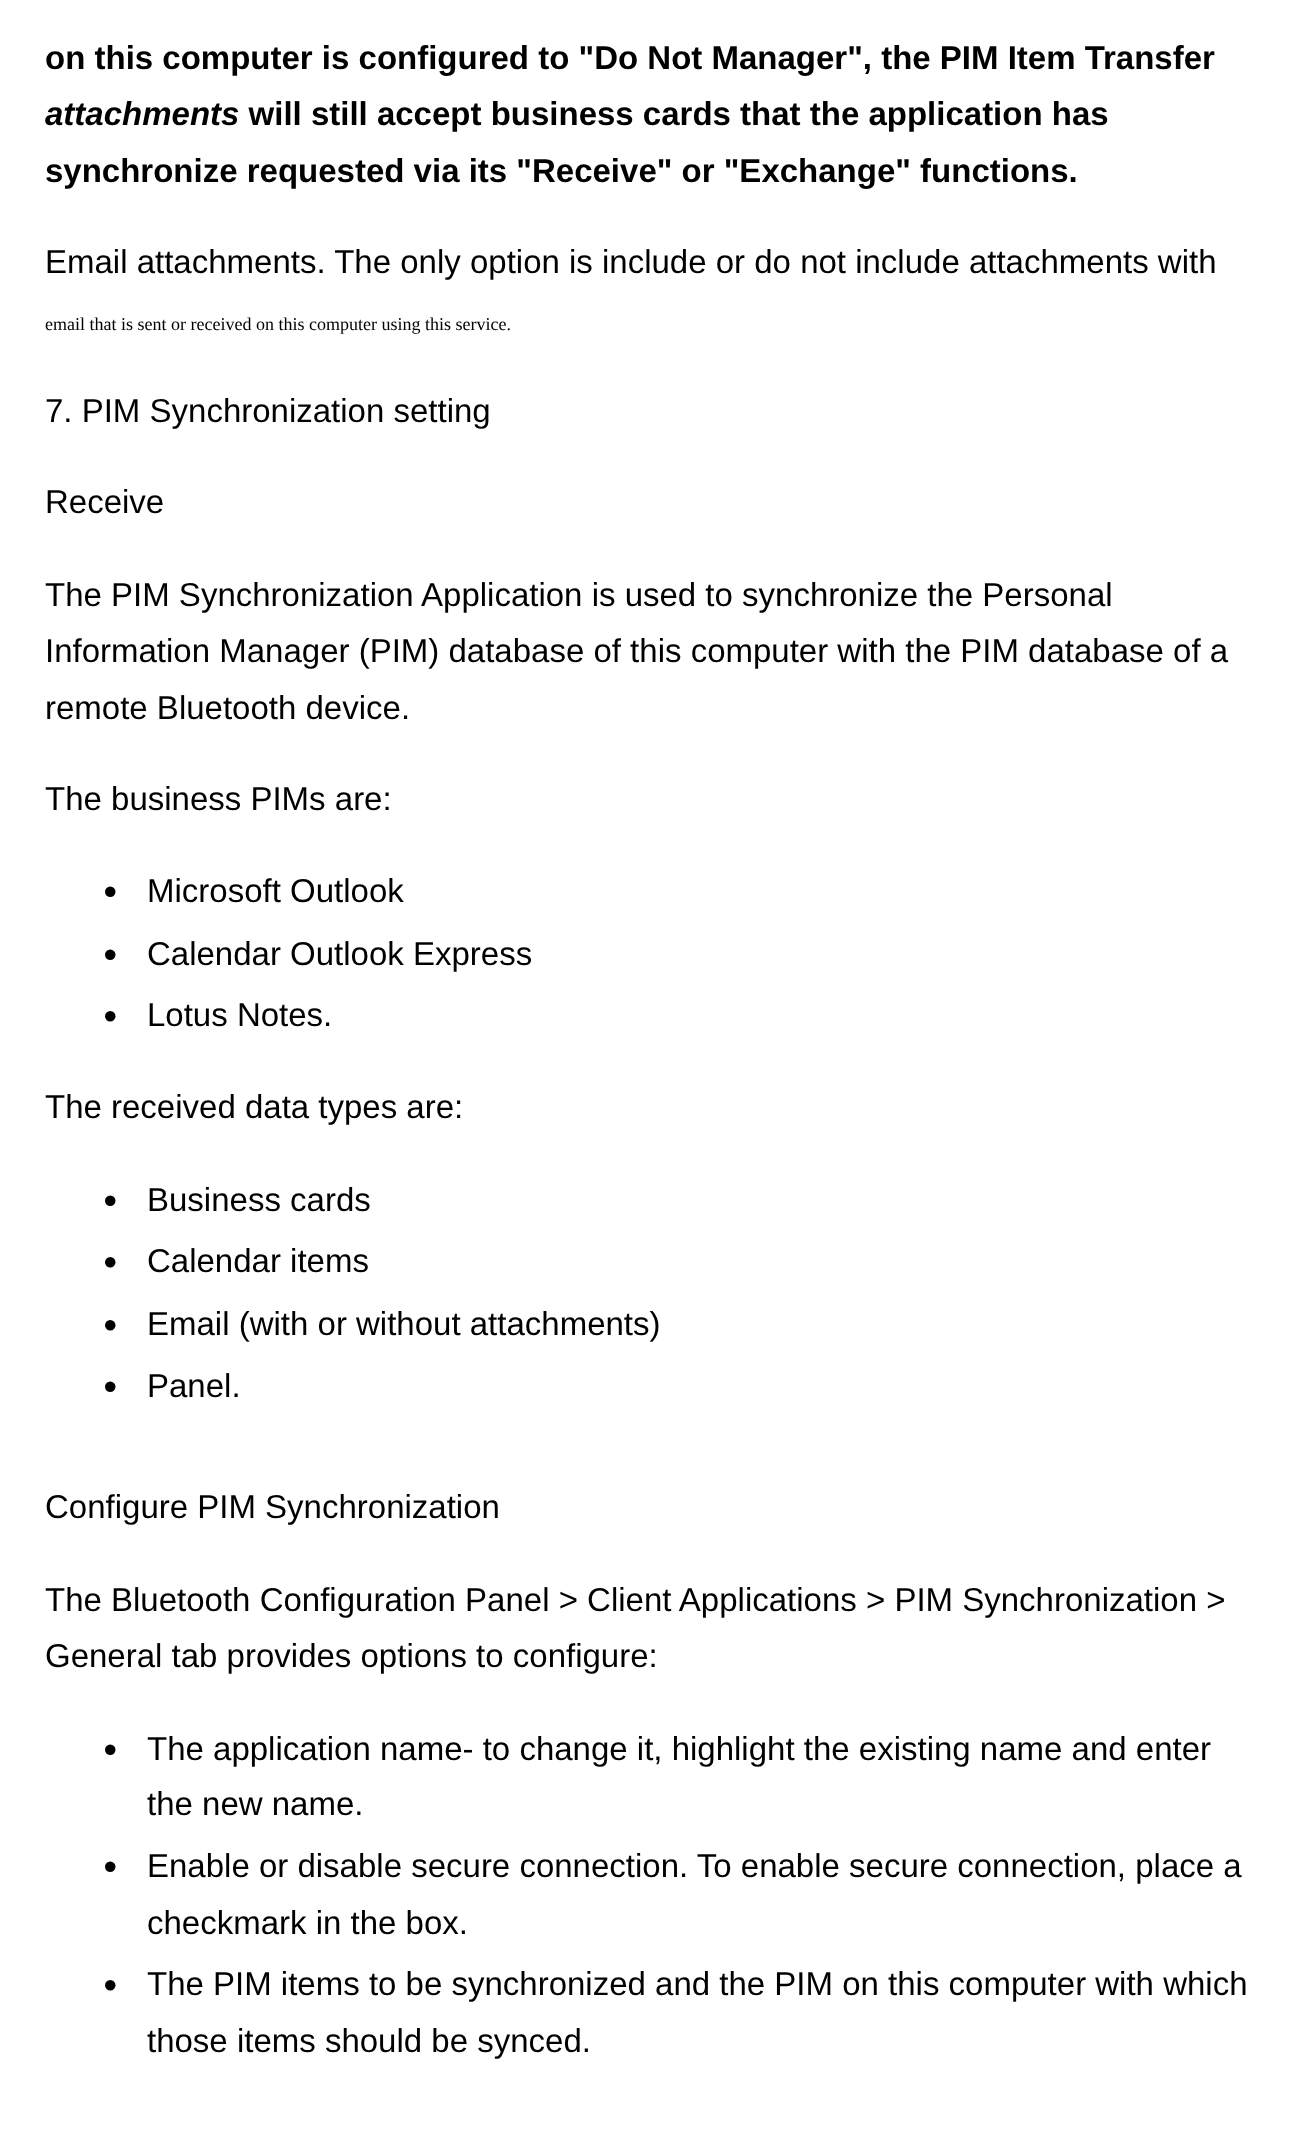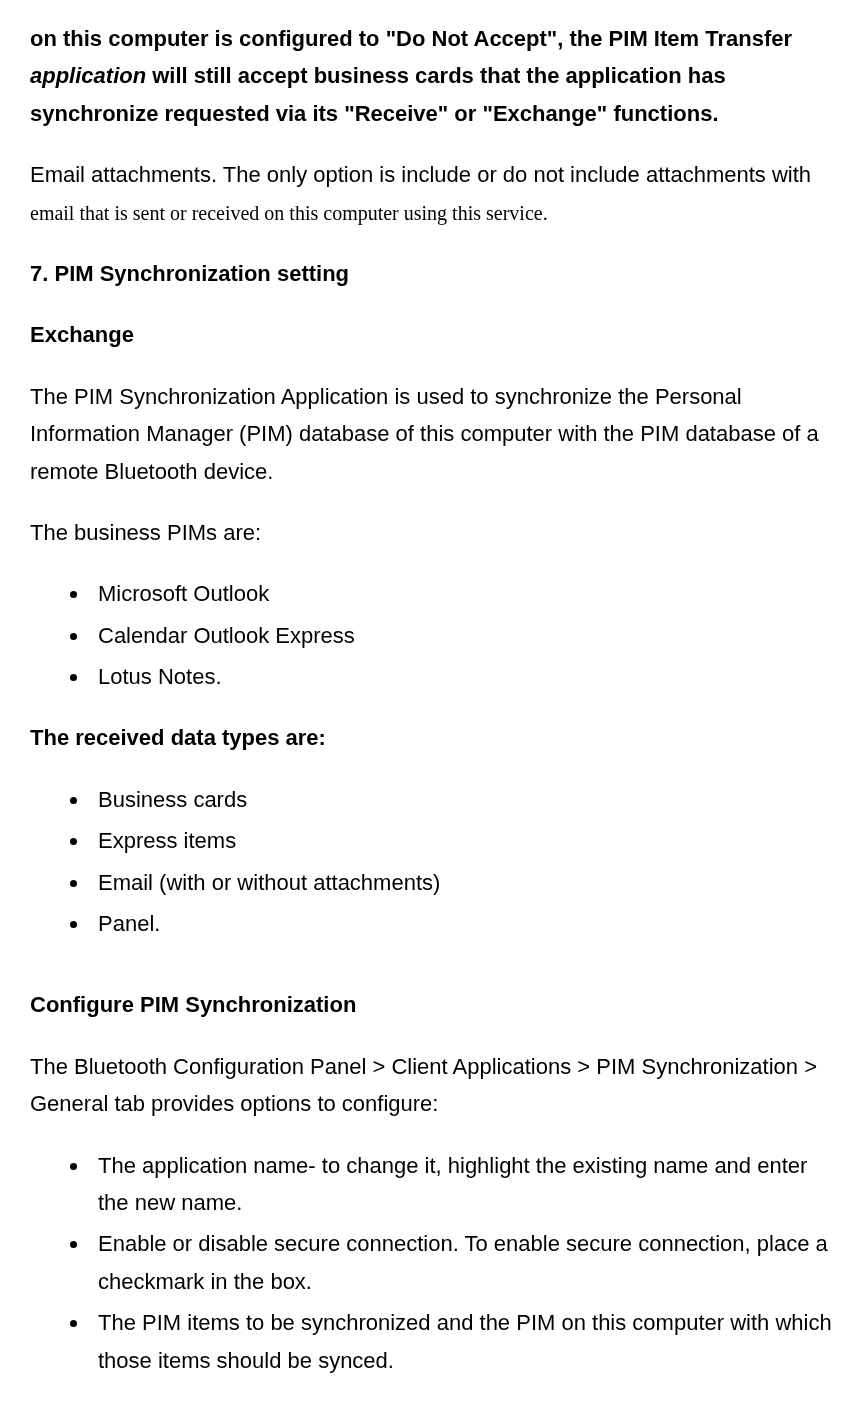--- a/index.html
+++ b/index.html
@@ -16,68 +16,68 @@
       margin: 0 0 24px 0;
     }
     .bold {
       font-weight: bold;
     }
     .italic {
       font-style: italic;
     }
     .serif-small {
       font-family: Georgia, 'Times New Roman', serif;
-      font-size: 20px;
+      font-size: 12px;
     }
     .heading {
-      font-weight: bold;
+      font-weight: normal;
       margin: 0 0 24px 0;
     }
     ul {
       margin: 0 0 24px 0;
       padding-left: 60px;
     }
     li {
       margin: 4px 0;
       padding-left: 8px;
     }
     .spacer {
       height: 20px;
     }
   </style>
 </head>
 <body>
 
 <p>
-  <span class="bold">on this computer is configured to "Do Not Accept", the PIM Item Transfer </span><span class="bold italic">application</span><span class="bold"> will still accept business cards that the application has synchronize requested via its "Receive" or "Exchange" functions.</span>
+  <span class="bold">on this computer is configured to "Do Not Manager", the PIM Item Transfer </span><span class="bold italic">attachments</span><span class="bold"> will still accept business cards that the application has synchronize requested via its "Receive" or "Exchange" functions.</span>
 </p>
 
 <p>
   <span>Email attachments. The only option is include or do not include attachments with </span><span class="serif-small">email that is sent or received on this computer using this service.</span>
 </p>
 
 <p class="heading">7. PIM Synchronization setting</p>
 
-<p class="heading">Exchange</p>
+<p class="heading">Receive</p>
 
 <p>The PIM Synchronization Application is used to synchronize the Personal Information Manager (PIM) database of this computer with the PIM database of a remote Bluetooth device.</p>
 
 <p>The business PIMs are:</p>
 
 <ul>
   <li>Microsoft Outlook</li>
   <li>Calendar Outlook Express</li>
   <li>Lotus Notes.</li>
 </ul>
 
 <p class="heading">The received data types are:</p>
 
 <ul>
   <li>Business cards</li>
-  <li>Express items</li>
+  <li>Calendar items</li>
   <li>Email (with or without attachments)</li>
   <li>Panel.</li>
 </ul>
 
 <div class="spacer"></div>
 
 <p class="heading">Configure PIM Synchronization</p>
 
 <p>The Bluetooth Configuration Panel &gt; Client Applications &gt; PIM Synchronization &gt; General tab provides options to configure:</p>
 

